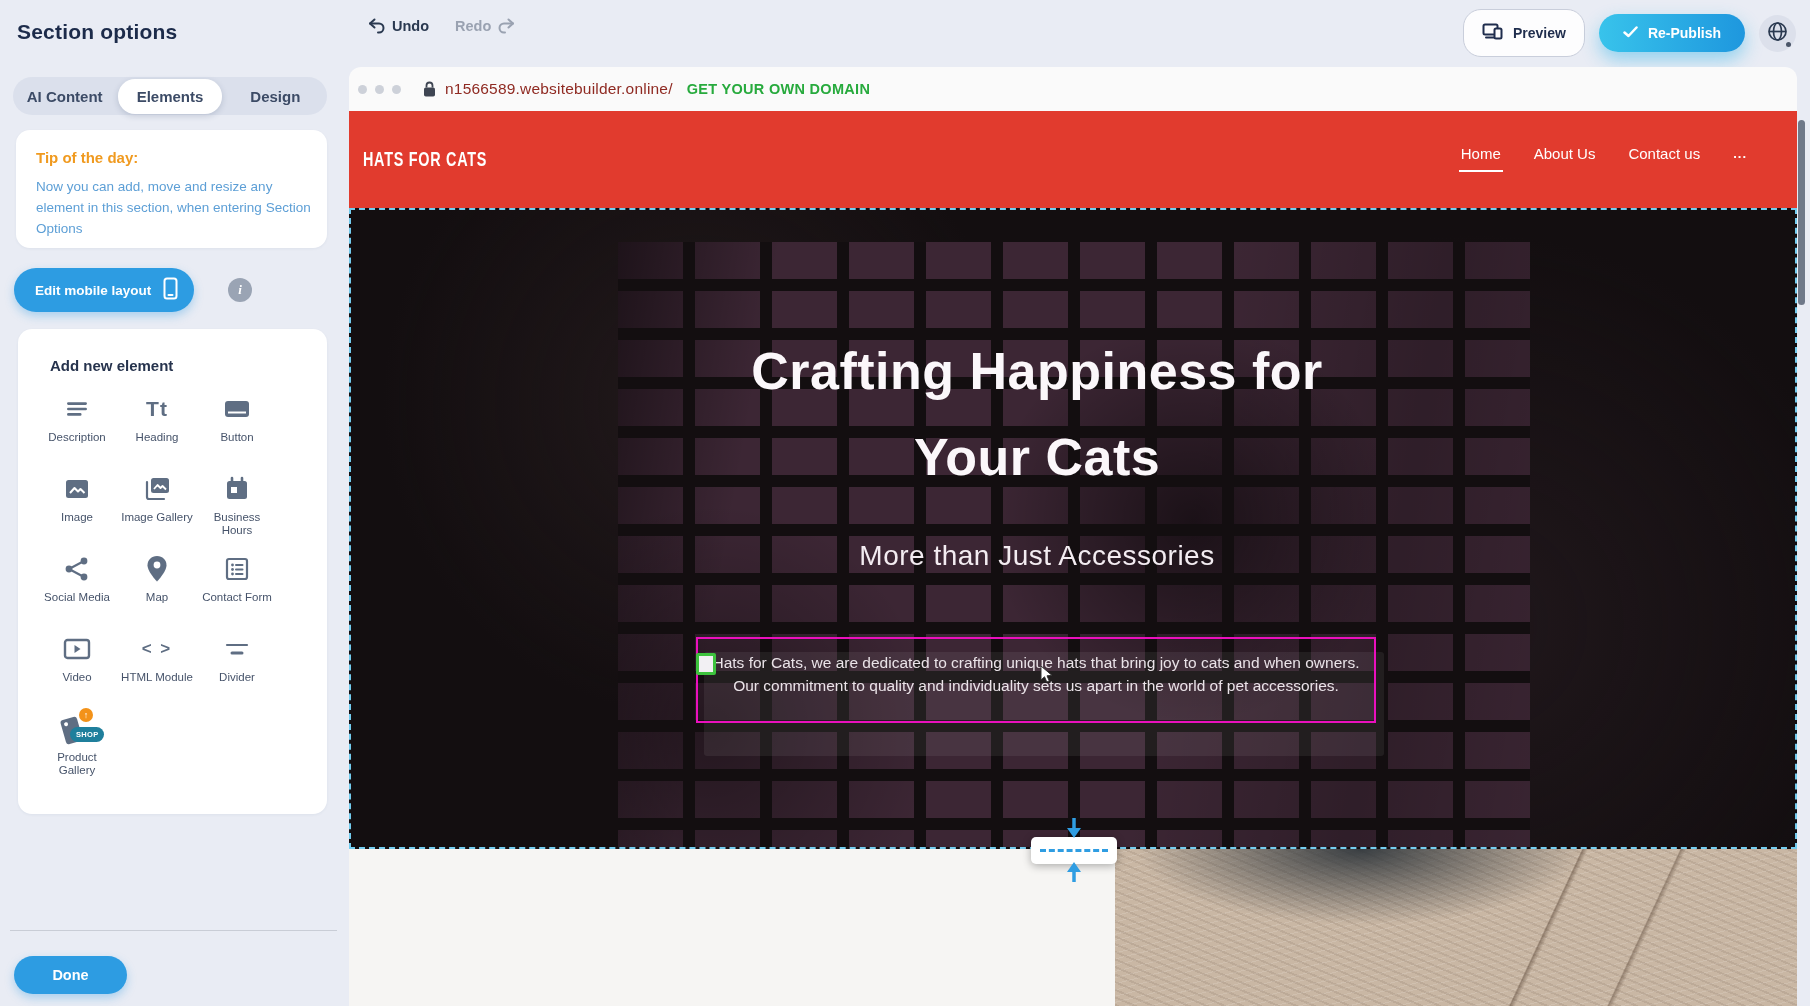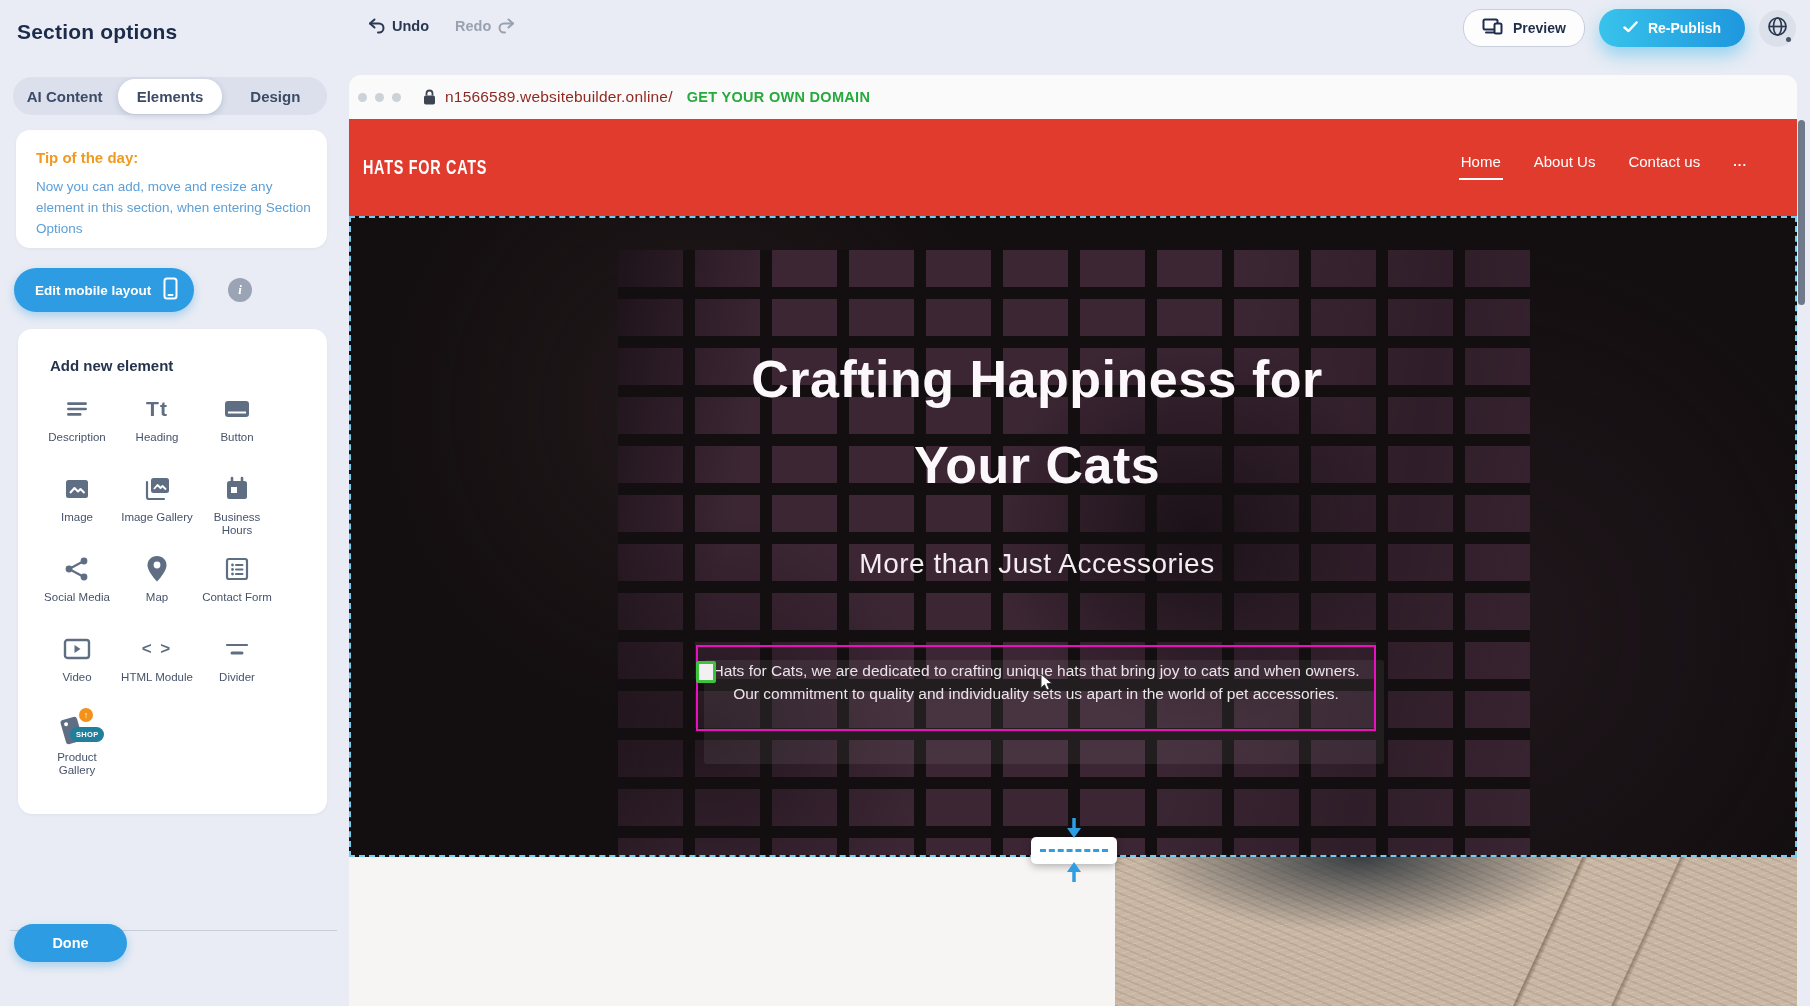--- a/index.html
+++ b/index.html
@@ -7,21 +7,21 @@
   body { font-family:"Liberation Sans", sans-serif; background:#e9ecf4; position:relative; }
   .stage { position:absolute; inset:0; }
 
   
   .page-title { position:absolute; left:17px; top:20px; font-size:21px; font-weight:bold; color:#1c2b4a; letter-spacing:.2px; }
   .history { position:absolute; left:368px; top:18px; display:flex; align-items:center; gap:26px; }
   .hist-btn { display:flex; align-items:center; gap:7px; background:none; border:none; font-family:inherit; font-size:14.5px; font-weight:bold; color:#2a3950; cursor:pointer; }
   .hist-btn.disabled { color:#9aa2b1; }
   .hist-btn svg { display:block; }
   .topbar-right { position:absolute; right:14px; top:9px; display:flex; align-items:center; gap:14px; }
-  .btn-preview { display:flex; align-items:center; gap:9px; height:38px; padding:0 18px; background:#fdfdfe; border:1px solid #c9cedb; border-radius:18px; font-family:inherit; font-size:14px; font-weight:bold; color:#1f2d4d; cursor:pointer; }
+  .btn-preview { display:flex; align-items:center; gap:9px; height:48px; padding:0 18px; background:#fdfdfe; border:1px solid #c9cedb; border-radius:18px; font-family:inherit; font-size:14px; font-weight:bold; color:#1f2d4d; cursor:pointer; }
   .btn-republish { display:flex; align-items:center; gap:10px; height:38px; padding:0 24px; border:none; border-radius:20px; background:linear-gradient(90deg,#38c3eb,#1e97de); color:#fff; font-family:inherit; font-size:14px; font-weight:bold; cursor:pointer; box-shadow:0 8px 18px rgba(41,178,232,.45); }
   .btn-globe { width:37px; height:37px; border-radius:50%; border:none; background:#dce0eb; display:flex; align-items:center; justify-content:center; cursor:pointer; position:relative; }
   .btn-globe .dot { position:absolute; right:5px; bottom:5px; width:5px; height:5px; border-radius:50%; background:#4a5568; }
 
   
   .tabs { position:absolute; left:13px; top:77px; width:314px; height:38px; background:#dbe0ec; border-radius:19px; display:flex; align-items:center; }
   .tab { flex:1; text-align:center; font-family:inherit; font-size:15px; font-weight:bold; color:#3c4b66; background:none; border:none; cursor:pointer; padding:9px 0; border-radius:17px; }
   .tab.active { background:#fff; box-shadow:0 2px 6px rgba(30,50,90,.18); margin:0 2px; }
   .card { position:absolute; background:#fff; border-radius:14px; box-shadow:0 1px 3px rgba(40,60,100,.06); }
   .tip-card { left:16px; top:130px; width:311px; height:118px; padding:19px 20px; }
@@ -37,25 +37,25 @@
   .el-icon { width:34px; height:34px; display:flex; align-items:center; justify-content:center; color:#5f6e83; }
   .el-label { margin-top:5px; font-size:11.5px; line-height:13px; color:#46536a; text-align:center; max-width:76px; }
   .icon-tt::before { content:"Tt"; font-size:21px; font-weight:bold; color:#5f6e83; letter-spacing:1px; }
   .icon-code::before { content:"< >"; font-size:17px; font-weight:bold; color:#5f6e83; letter-spacing:2px; }
   .pg-icon { position:relative; width:34px; height:34px; }
   .pg-phone { position:absolute; left:3px; top:6px; width:17px; height:25px; background:#5f6e83; border-radius:3px; transform:rotate(-16deg); }
   .pg-phone::after { content:""; position:absolute; left:3px; top:3px; width:4px; height:4px; border-radius:50%; background:#fff; }
   .pg-shop { position:absolute; left:10px; top:15px; background:#1f7f9c; color:#fff; font-size:7.5px; font-weight:bold; padding:3px 6px; border-radius:8px; letter-spacing:.3px; }
   .pg-up { position:absolute; right:1px; top:-4px; width:14px; height:14px; border-radius:50%; background:#f39219; color:#fff; font-size:9px; font-weight:bold; display:flex; align-items:center; justify-content:center; }
   .sidebar-divider { position:absolute; left:10px; top:930px; width:327px; height:1px; background:#c9cdd6; }
-  .btn-done { position:absolute; left:14px; top:924px; width:113px; height:38px; border:none; border-radius:19px; background:#2d9ce2; color:#fff; font-family:inherit; font-size:14.5px; font-weight:bold; cursor:pointer; box-shadow:0 4px 10px rgba(45,156,226,.35); }
+  .btn-done { position:absolute; left:14px; top:956px; width:113px; height:38px; border:none; border-radius:19px; background:#2d9ce2; color:#fff; font-family:inherit; font-size:14.5px; font-weight:bold; cursor:pointer; box-shadow:0 4px 10px rgba(45,156,226,.35); }
 
   
   .canvas { position:absolute; left:349px; top:67px; width:1448px; height:939px; }
-  .browser-bar { position:relative; height:44px; background:#fafafa; border-radius:12px 12px 0 0; display:flex; align-items:center;margin-top:8px; }
+  .browser-bar { position:relative; height:44px; background:#fafafa; border-radius:12px 12px 0 0; display:flex; align-items:center; }
   .win-dots { display:flex; gap:8px; margin-left:9px; }
   .win-dots i { width:9px; height:9px; border-radius:50%; background:#cdd1d9; }
   .lock { margin-left:22px; display:flex; }
   .url-text { margin-left:9px; font-size:15.5px; color:#8f2a22; letter-spacing:.2px; cursor:text; }
   .domain-link { margin-left:14px; font-size:14.5px; font-weight:bold; color:#27aa3d; letter-spacing:.3px; text-decoration:none; cursor:pointer; }
   .site-header { height:97px; background:#e13b2e; display:flex; align-items:center; }
   .site-logo { margin-left:14px; color:#fff; font-size:20px; font-weight:bold; letter-spacing:1px; transform:scaleX(.72); transform-origin:left center; white-space:nowrap; }
   .site-nav { margin-left:auto; margin-right:50px; display:flex; align-items:center; gap:33px; position:relative; top:-6px; }
   .nav-item { color:#fff; font-size:15px; cursor:pointer; position:relative; }
   .nav-item.active::after { content:""; position:absolute; left:-2px; right:-2px; bottom:-10px; height:2px; background:#fff; }

